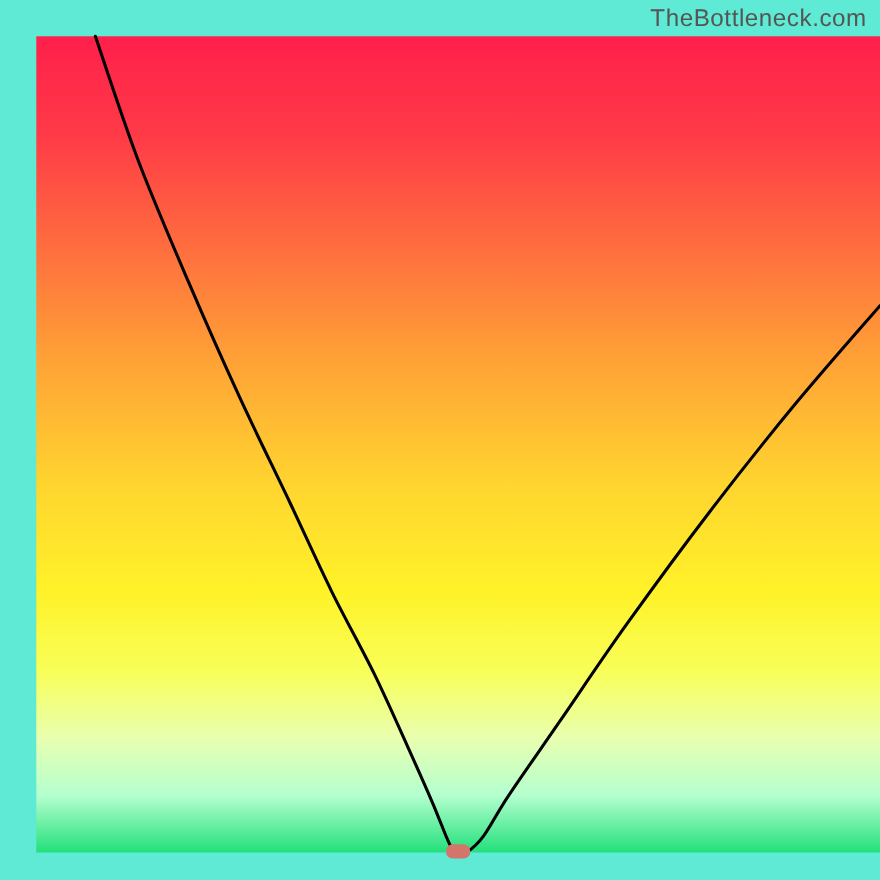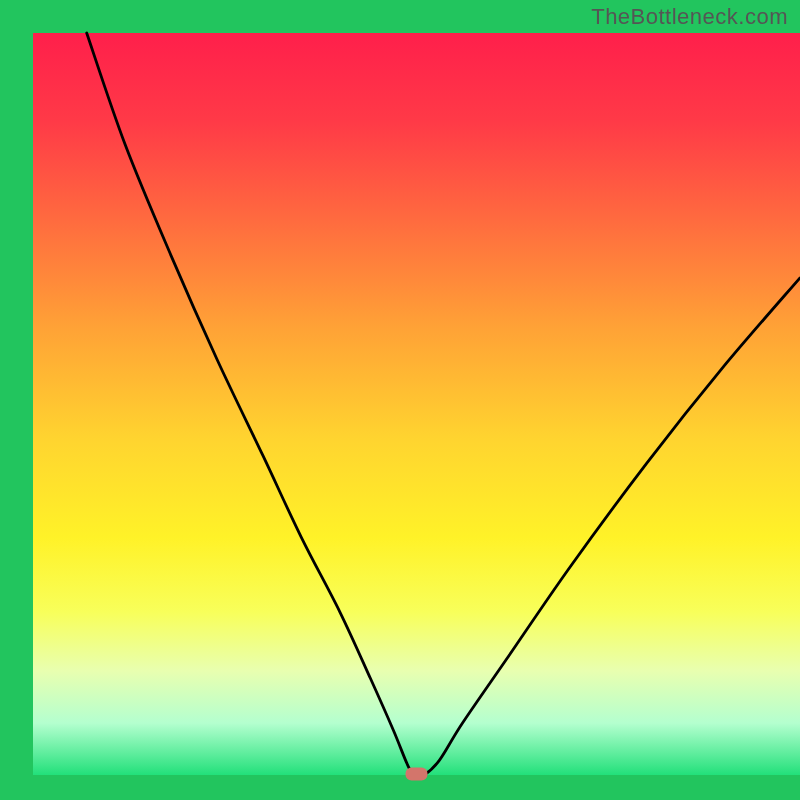--- a/index.html
+++ b/index.html
@@ -8,21 +8,21 @@
     width: 800px;
     height: 800px;
     overflow: hidden;
     font-family: Arial, Helvetica, sans-serif;
     background: #000;
   }
   .frame {
     position: relative;
     width: 800px;
     height: 800px;
-    background: #22c55e;
+    background: #5eead4;
   }
   .watermark {
     position: absolute;
     top: 4px;
     right: 12px;
     color: #555;
     font-size: 22px;
     font-weight: 500;
     letter-spacing: 0.5px;
     user-select: none;

